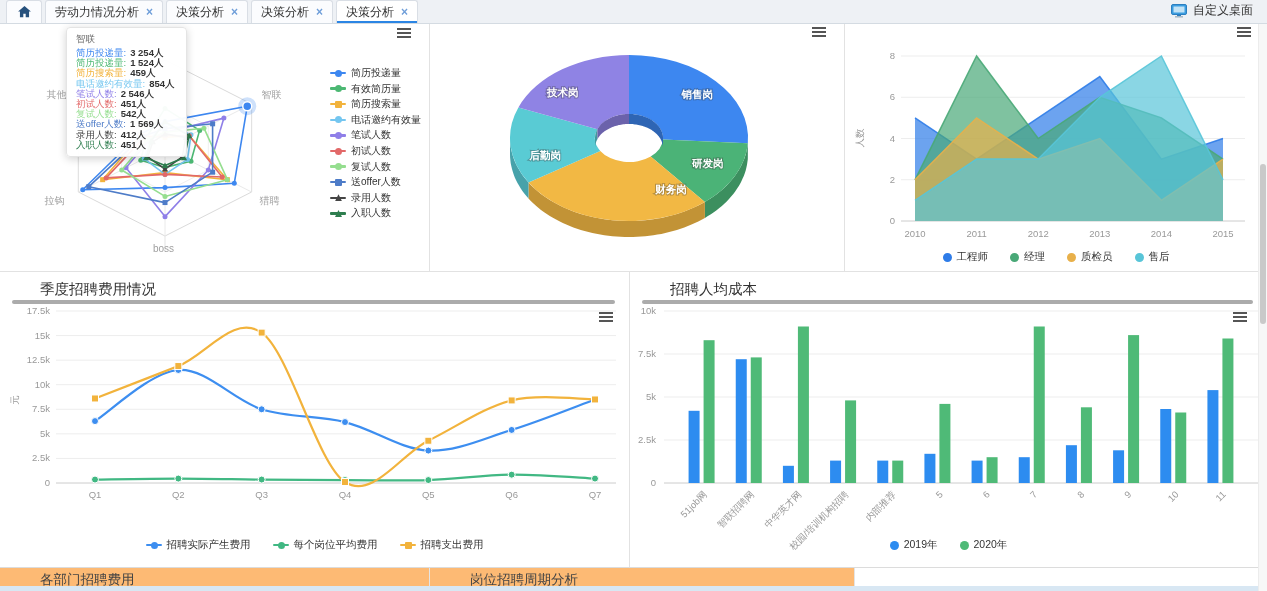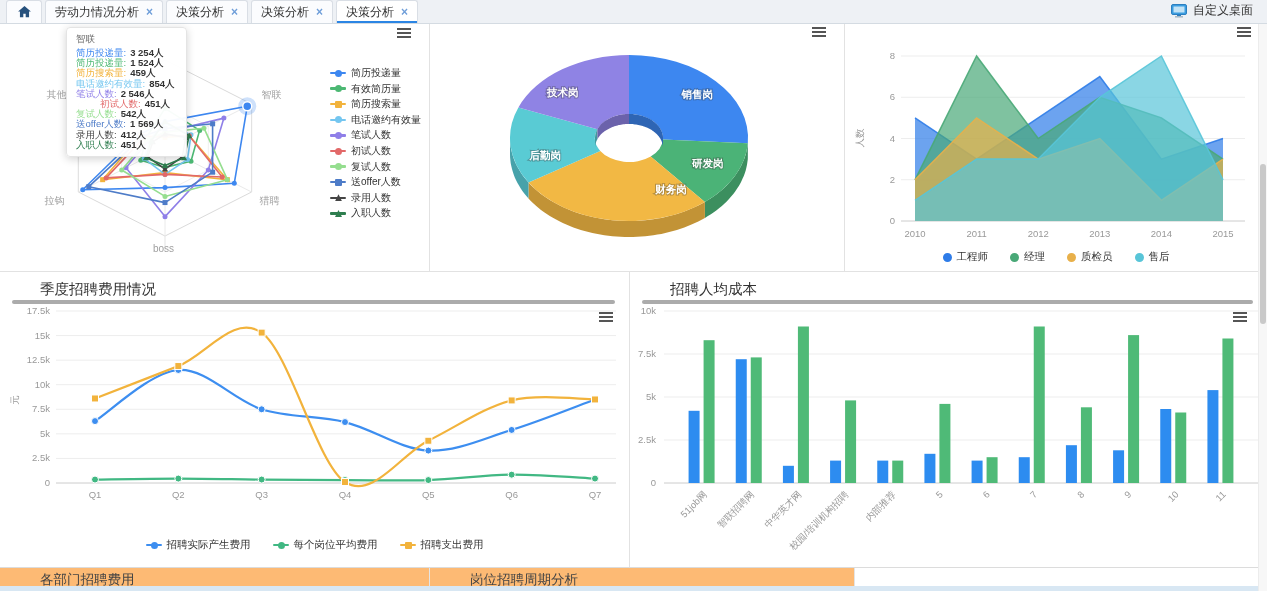--- a/index.html
+++ b/index.html
@@ -258,21 +258,21 @@
           </span>
         </div>
       <div class="tooltip" id="radar-tooltip">
         <div class="tt-title">智联</div>
         <div id="tt-items">
             <div class="tt-row"><span style="color: rgb(61, 135, 240);">简历投递量:</span><span class="tt-val">3 254人</span></div>
             <div class="tt-row"><span style="color: rgb(76, 184, 115);">简历投递量:</span><span class="tt-val">1 524人</span></div>
             <div class="tt-row"><span style="color: rgb(242, 179, 60);">简历搜索量:</span><span class="tt-val">459人</span></div>
             <div class="tt-row"><span style="color: rgb(116, 198, 240);">电话邀约有效量:</span><span class="tt-val">854人</span></div>
             <div class="tt-row"><span style="color: rgb(143, 127, 232);">笔试人数:</span><span class="tt-val">2 546人</span></div>
-            <div class="tt-row"><span style="color: rgb(226, 104, 104); margin-left: 24px;">初试人数:</span><span class="tt-val">451人</span></div>
+            <div class="tt-row"><span style="color: rgb(226, 104, 104);">初试人数:</span><span class="tt-val">451人</span></div>
             <div class="tt-row"><span style="color: rgb(149, 222, 143);">复试人数:</span><span class="tt-val">542人</span></div>
             <div class="tt-row"><span style="color: rgb(78, 124, 200);">送offer人数:</span><span class="tt-val">1 569人</span></div>
             <div class="tt-row"><span style="color: rgb(69, 69, 69);">录用人数:</span><span class="tt-val">412人</span></div>
             <div class="tt-row"><span style="color: rgb(47, 126, 79);">入职人数:</span><span class="tt-val">451人</span></div>
           </div>
       </div>
       <div class="burger" style="right:18px;top:4px;"></div>
     </div>
 
     <div class="p-pie">
@@ -469,20 +469,30 @@
           <text x="502.0833333333333" y="223" class="tick" text-anchor="end" transform="rotate(-45 502.0833333333333 223)" font-size="9">9</text>
           <rect x="483.0833333333333" y="178.3" width="11" height="32.7" fill="#2D8CF0"></rect>
           <rect x="498.0833333333333" y="63.1" width="11" height="147.9" fill="#4FBA77"></rect>
           <text x="549.25" y="223" class="tick" text-anchor="end" transform="rotate(-45 549.25 223)" font-size="9">10</text>
           <rect x="530.25" y="137.0" width="11" height="74.0" fill="#2D8CF0"></rect>
           <rect x="545.25" y="140.5" width="11" height="70.5" fill="#4FBA77"></rect>
           <text x="596.4166666666666" y="223" class="tick" text-anchor="end" transform="rotate(-45 596.4166666666666 223)" font-size="9">11</text>
           <rect x="577.4166666666666" y="118.1" width="11" height="92.9" fill="#2D8CF0"></rect>
           <rect x="592.4166666666666" y="66.5" width="11" height="144.5" fill="#4FBA77"></rect>
         </svg>
+      <div class="h-legend" id="bar-legend" style="top:266px;">
+          <span class="lg-item">
+            <span class="lg-dot-big" style="background: rgb(45, 140, 240);"></span>
+            <span>2019年</span>
+          </span>
+          <span class="lg-item">
+            <span class="lg-dot-big" style="background: rgb(79, 186, 119);"></span>
+            <span>2020年</span>
+          </span>
+        </div>
       <div class="burger" style="right:20px;top:40px;"></div>
     </div>
   </div>
 
   <div class="row3">
     <div class="p3">
       <span>各部门招聘费用</span>
     </div>
     <div class="p3">
       <span>岗位招聘周期分析</span>

